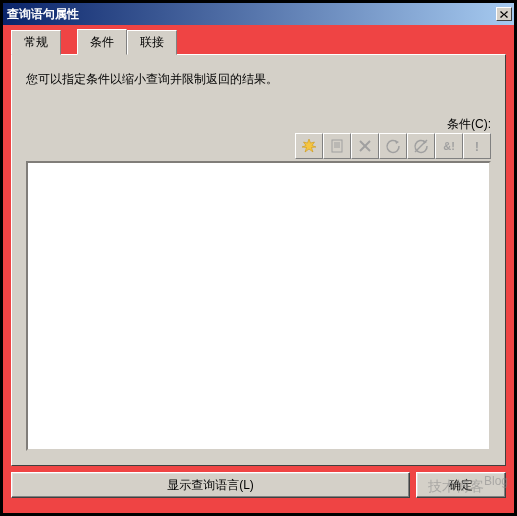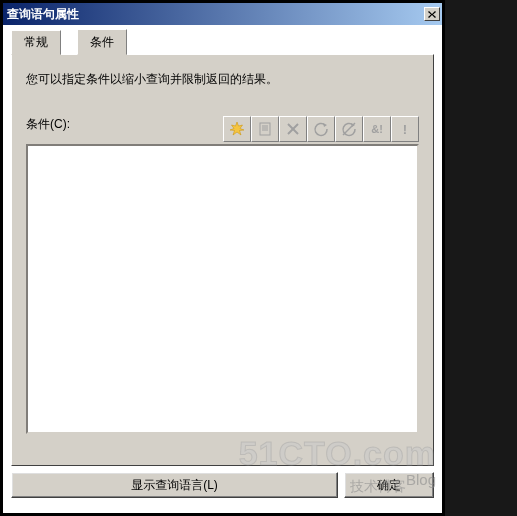--- a/index.html
+++ b/index.html
@@ -9,21 +9,21 @@
     width: 517px;
     height: 516px;
     font-family: "Microsoft YaHei", SimSun, Tahoma, sans-serif;
     font-size: 12px;
     background: #181818;
     position: relative;
   }
   .outer-border {
     position: absolute;
     top: 0; left: 0;
-    width: 445px; height: 516px;
+    width: 517px; height: 516px;
     border: 3px solid #000;
     background: #d4d0c8;
   }
   .titlebar {
     height: 22px;
     background: linear-gradient(to right, #0a246a, #a6caf0);
     color: #fff;
     display: flex;
     align-items: center;
     padding: 0 2px 0 4px;
@@ -37,21 +37,21 @@
     border: 1px solid;
     border-color: #fff #404040 #404040 #fff;
     display: flex; align-items: center; justify-content: center;
     color: #000;
     font-family: Arial;
     font-size: 10px;
     line-height: 1;
     cursor: pointer;
   }
   .client {
-    background: #ffffff;
+    background: #ef4444;
     padding: 8px 8px 0 8px;
     height: calc(516px - 6px - 22px);
   }
   .tabs {
     display: flex;
     align-items: flex-end;
     height: 21px;
     position: relative;
     z-index: 2;
   }
@@ -80,22 +80,23 @@
     border-color: #fff #404040 #404040 #fff;
     background: #d4d0c8;
     padding: 16px 14px 14px 14px;
     height: 412px;
   }
   .description {
     margin-bottom: 28px;
   }
   .toolbar-row {
     display: flex;
-    align-items: flex-start;
+    align-items: flex-end;
     margin-bottom: 2px;
+    flex-direction: column;
   }
   .conditions-label { flex: 1; }
   .toolbar {
     display: flex;
     gap: 0;
   }
   .tool-btn {
     width: 28px; height: 26px;
     border: 1px solid;
     border-color: #fff #808080 #808080 #fff;
@@ -147,39 +148,40 @@
     font-weight: bold;
     letter-spacing: 1px;
     color: rgba(200,200,200,0.5);
     -webkit-text-stroke: 1px rgba(160,160,160,0.4);
   }
   .wm-sub {
     font-size: 14px;
     color: rgba(140,140,140,0.6);
     margin-top: 2px;
   }
-  .wm-sub .blog { font-size: 15px; vertical-align: super; }
+  .wm-sub .blog { font-size: 12px; vertical-align: super; }
 </style>
 </head>
 <body>
 
 <div class="outer-border">
   <div class="titlebar">
     <span class="title-text">查询语句属性</span>
     <div class="close-btn">
       <svg width="8" height="7" viewBox="0 0 8 7">
           <path d="M1 0 L4 3 L7 0 L8 1 L5 3.5 L8 6 L7 7 L4 4 L1 7 L0 6 L3 3.5 L0 1 Z" fill="#000"></path>
         </svg>
     </div>
   </div>
 
   <div class="client">
     <div class="tabs">
       <div class="tab">常规</div>
       <div class="tab active">条件</div>
+      <div class="tab">联接</div>
     </div>
 
     <div class="tab-page">
       <div class="description">您可以指定条件以缩小查询并限制返回的结果。</div>
 
       <div class="toolbar-row">
         <div class="conditions-label">条件(C):</div>
         <div class="toolbar">
           <div class="tool-btn enabled" title="new">
             <svg width="16" height="16" viewBox="0 0 16 16">
@@ -231,18 +233,17 @@
       <div class="push-btn btn-show-query">
         <span>显示查询语言(L)</span>
       </div>
       <div class="push-btn btn-ok">
         <span>确定</span>
       </div>
     </div>
   </div>
 
   <div class="watermark">
-    <div class="wm-main">51CTO.com</div>
     <div class="wm-sub">
       <span>技术博客</span><span class="blog">Blog</span>
     </div>
   </div>
 </div>
 
 </body></html>

